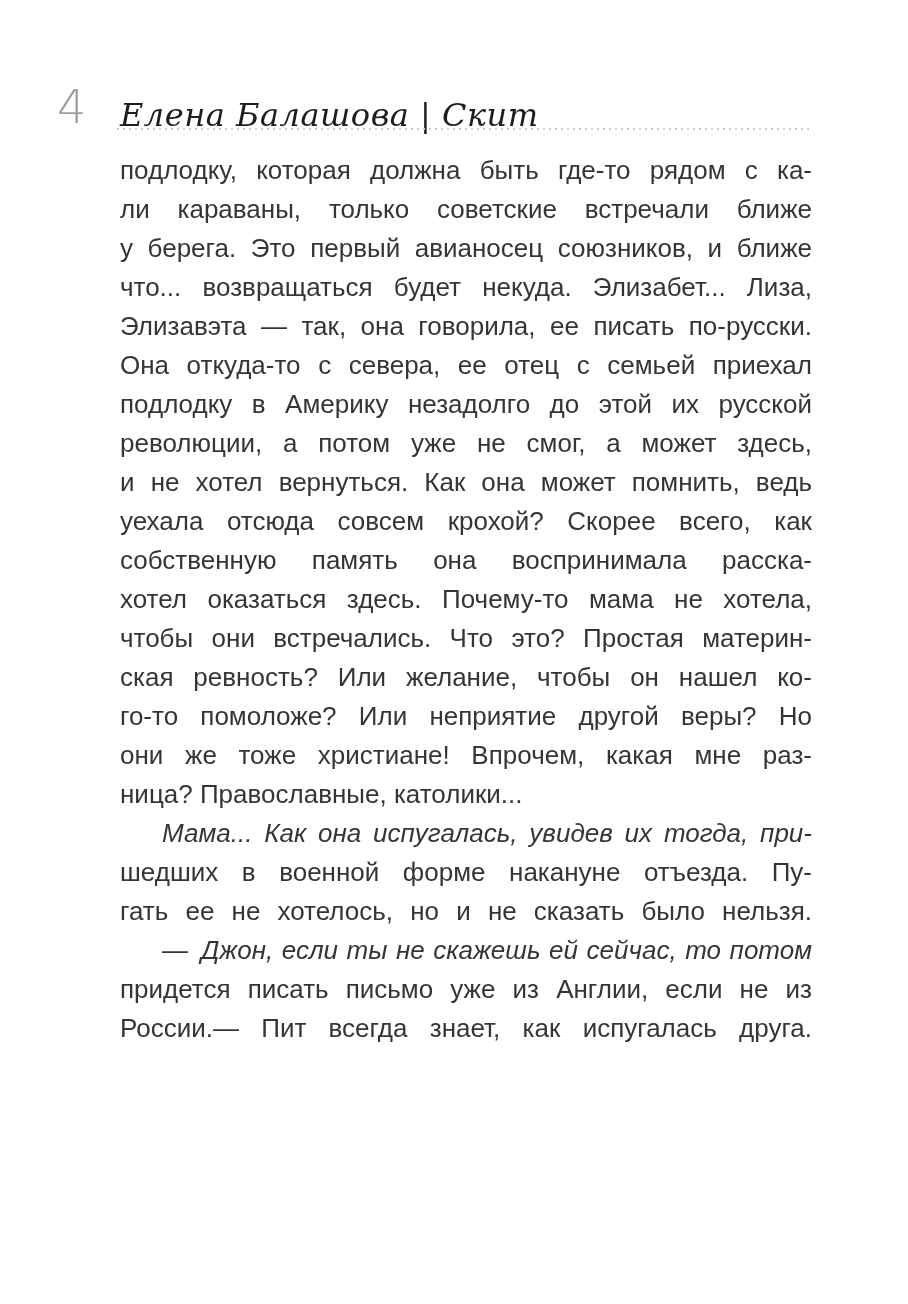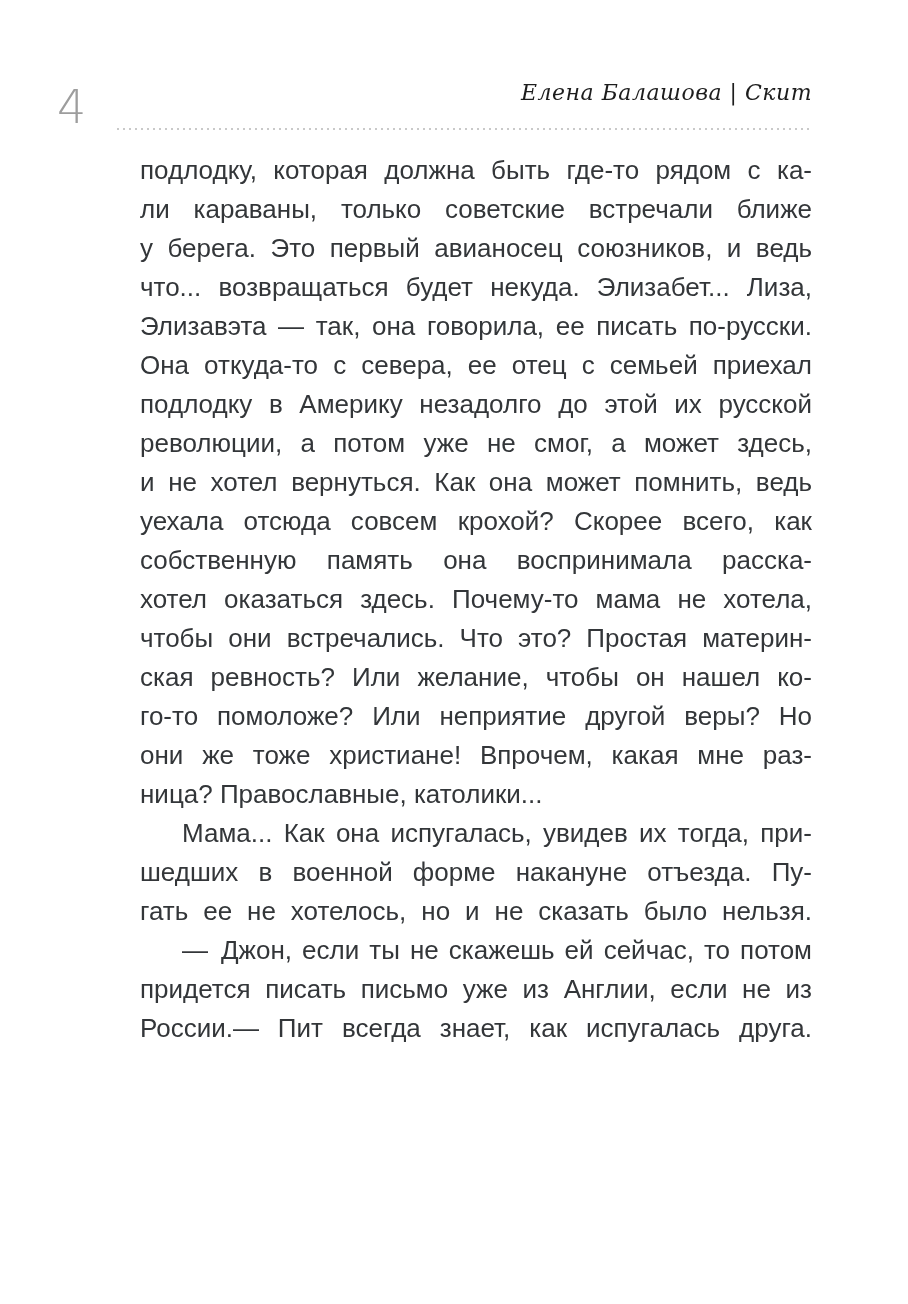--- a/index.html
+++ b/index.html
@@ -21,26 +21,26 @@
     top: 84px;
     font-family: "DejaVu Sans", "Liberation Sans", sans-serif;
     font-weight: 200;
     font-size: 46px;
     line-height: 1;
     color: #9d9d9d;
   }
   .running-header {
     position: absolute;
     left: 120px;
-    top: 80px;
+    top: 96px;
     width: 692px;
-    text-align: right;
+    text-align: left;
     font-family: "DejaVu Serif", "Liberation Serif", serif;
     font-style: italic;
-    font-size: 22px;
+    font-size: 32px;
     line-height: 1.2;
     color: #1d1d1d;
     letter-spacing: 0.5px;
   }
   .header-rule {
     position: absolute;
     left: 117px;
     top: 128px;
     width: 695px;
     height: 2px;
@@ -51,43 +51,43 @@
     left: 120px;
     top: 151px;
     width: 692px;
     font-size: 26px;
     line-height: 39px;
     color: #333639;
   }
   .line {
     text-align: justify;
     text-align-last: left;
-    margin-left: 20px;
   }
   .line.j {
     text-align-last: justify;
   }
   .line.ind {
     text-indent: 42px;
+    font-style: italic;
   }
 </style>
 </head>
 <body>
 
 <div class="page">
   <div class="folio">4</div>
 
   <div class="running-header">Елена Балашова | Скит</div>
 
   <div class="header-rule"></div>
 
   <div class="body-text" id="body-text">
       <div class="line j">подлодку, которая должна быть где-то рядом с ка-</div>
       <div class="line j">ли караваны, только советские встречали ближе</div>
-      <div class="line j">у берега. Это первый авианосец союзников, и ведь</div>
+      <div class="line j">у берега. Это первый авианосец союзников, и ближе</div>
       <div class="line j">что... возвращаться будет некуда. Элизабет... Лиза,</div>
       <div class="line j">Элизавэта — так, она говорила, ее писать по-русски.</div>
       <div class="line j">Она откуда-то с севера, ее отец с семьей приехал</div>
       <div class="line j">подлодку в Америку незадолго до этой их русской</div>
       <div class="line j">революции, а потом уже не смог, а может здесь,</div>
       <div class="line j">и не хотел вернуться. Как она может помнить, ведь</div>
       <div class="line j">уехала отсюда совсем крохой? Скорее всего, как</div>
       <div class="line j">собственную память она воспринимала расска-</div>
       <div class="line j">хотел оказаться здесь. Почему-то мама не хотела,</div>
       <div class="line j">чтобы они встречались. Что это? Простая материн-</div>

